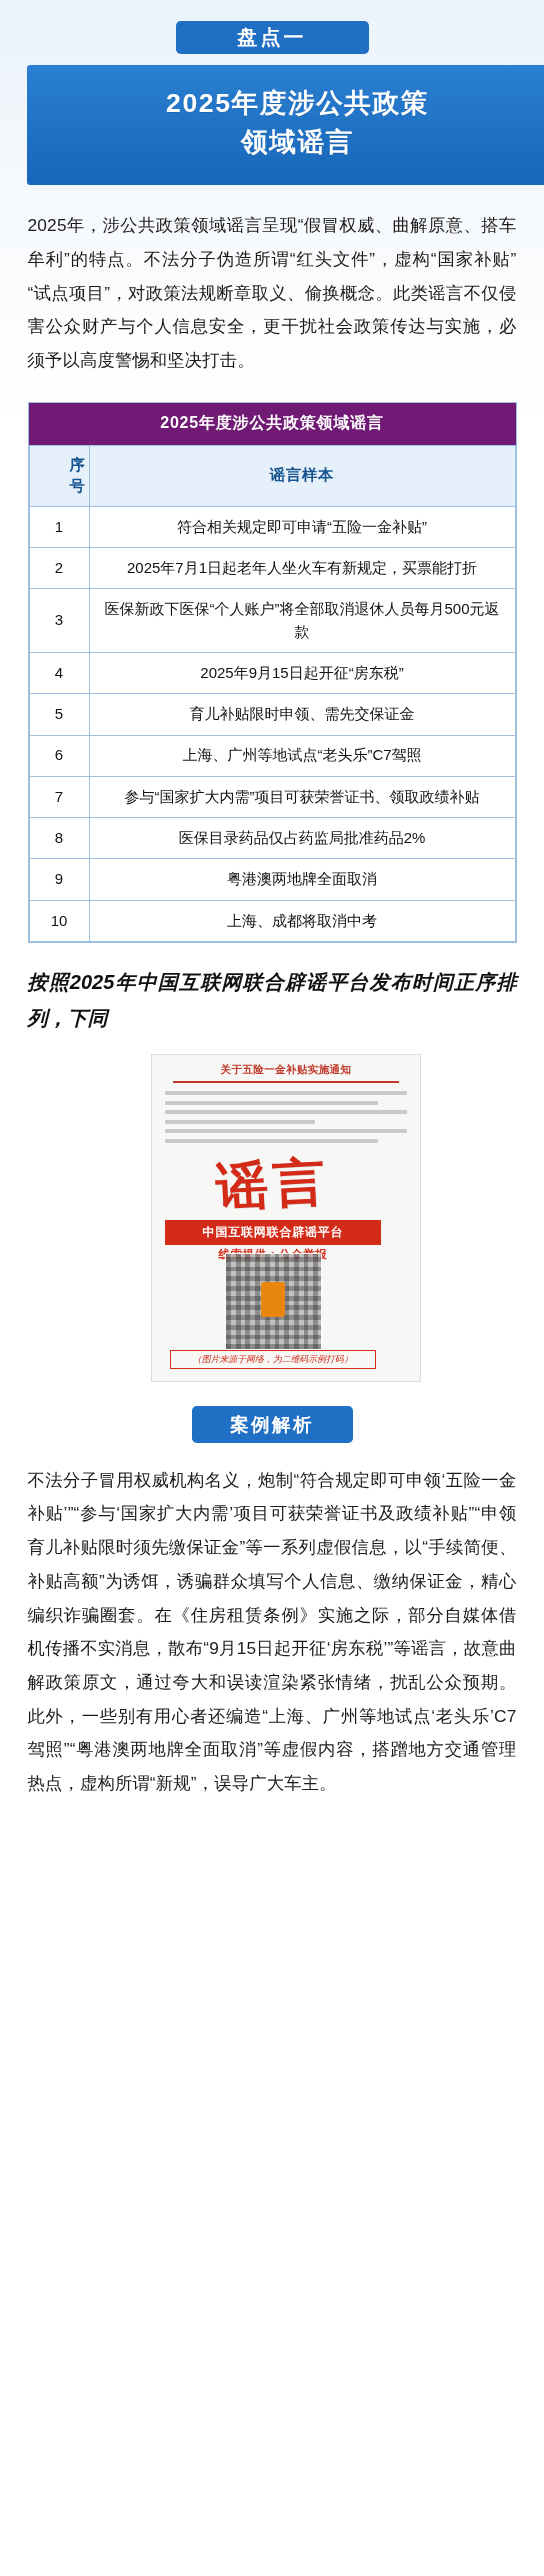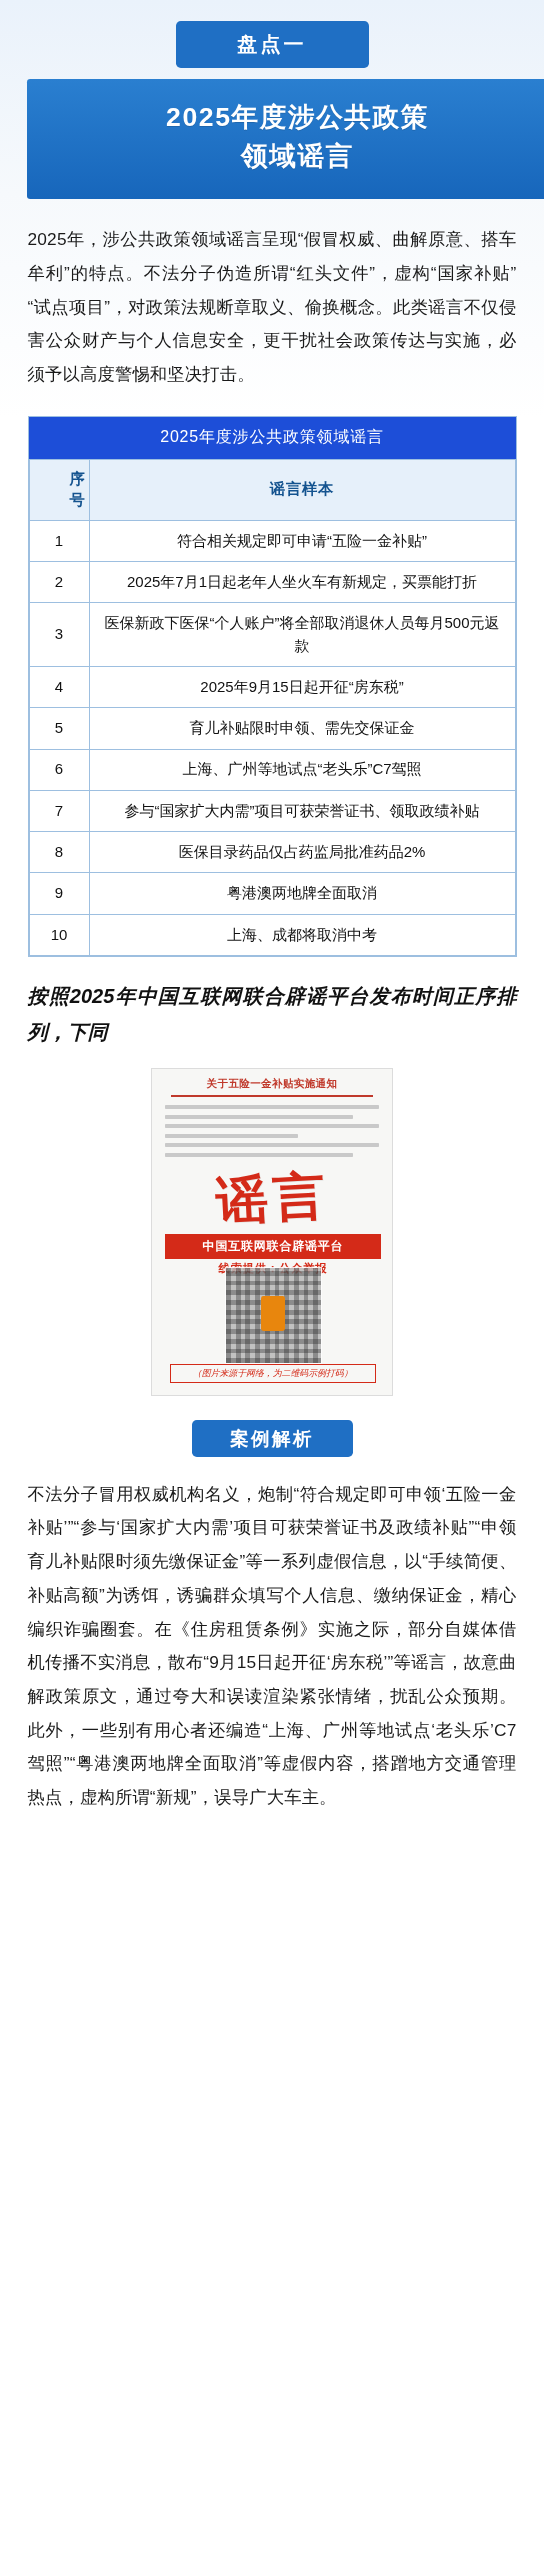--- a/index.html
+++ b/index.html
@@ -23,21 +23,21 @@
     position: relative;
   }
 
   
   .header-wrap {
     padding: 21px 27px 0 27px;
   }
   .pill {
     margin: 0 auto;
     width: 193px;
-    height: 47px;
+    height: 33px;
     background: #1f6fc4;
     border-radius: 4.8px;
     color: #ffffff;
     font-size: 20px;
     font-weight: bold;
     letter-spacing: 3.2px;
     display: flex;
     align-items: center;
     justify-content: center;
   }
@@ -71,24 +71,24 @@
   }
 
   
   .table-card {
     margin: 24px auto 0 auto;
     width: 489px;
     border: 0.8px solid #9dbfe0;
     background: #ffffff;
   }
   .table-title {
-    background: #1d4ed8;
+    background: #701a75;
     color: #ffffff;
     font-size: 16px;
-    font-weight: normal;
+    font-weight: bold;
     letter-spacing: 0.8px;
     text-align: center;
     padding: 10.5px 4.8px;
   }
   table.rumor-table {
     width: 100%;
     border-collapse: collapse;
     table-layout: fixed;
   }
   table.rumor-table th {
@@ -128,21 +128,21 @@
   }
 
   
   .figure {
     margin: 17.7px auto 0 auto;
     width: 242px;
     background: #ffffff;
     position: relative;
   }
   .doc-img {
-    width: 242px;
+    width: 270px;
     height: 328px;
     background: #f7f7f5;
     border: 0.8px solid #dcdcdc;
     position: relative;
     overflow: hidden;
   }
   .doc-head {
     text-align: center;
     padding-top: 8px;
   }

